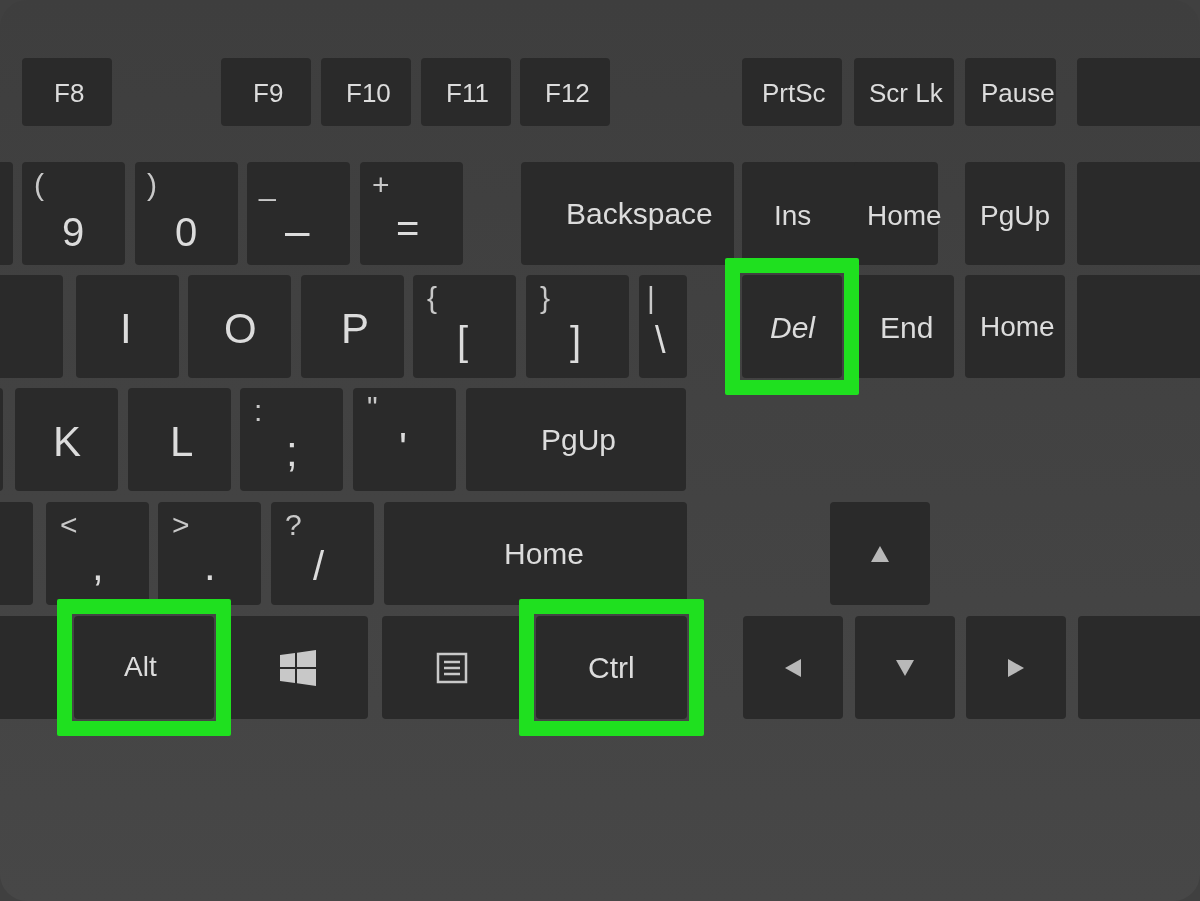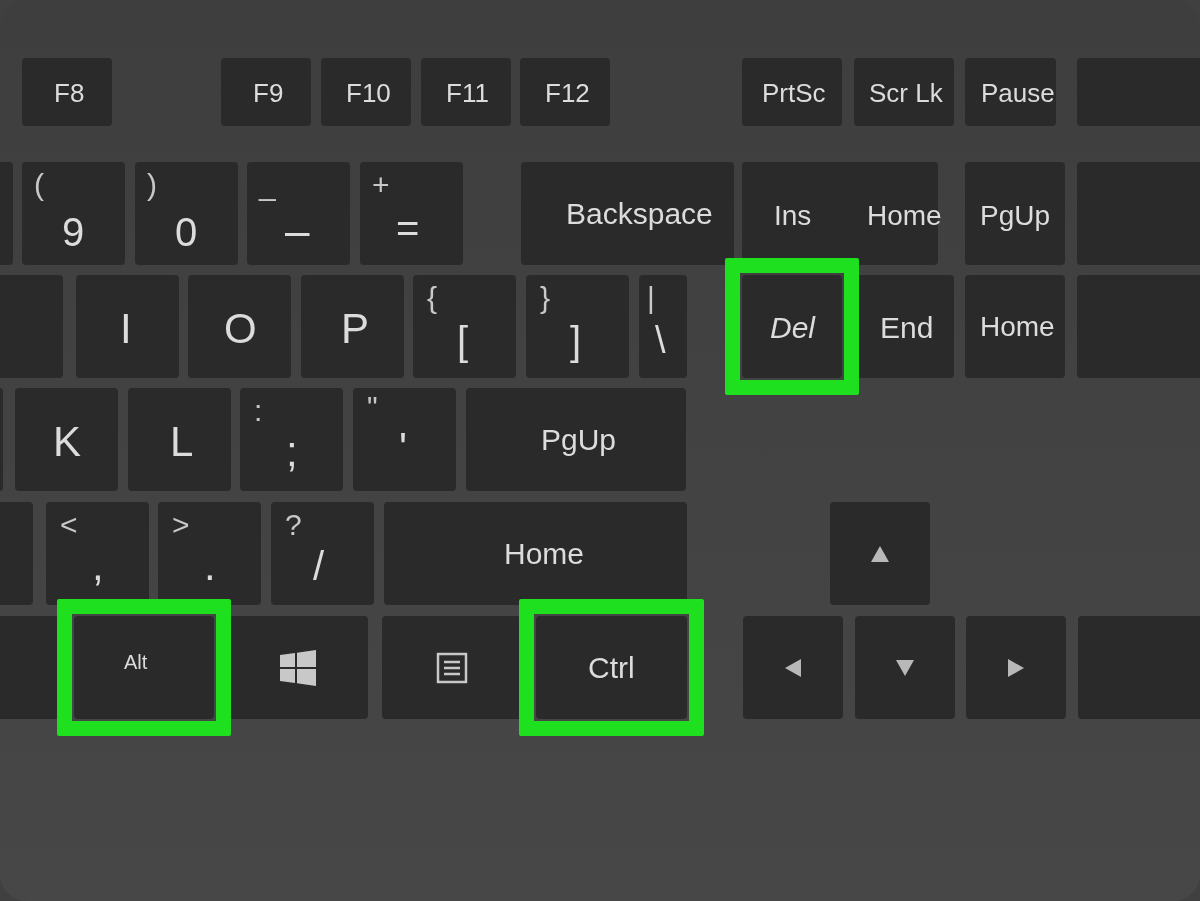--- a/index.html
+++ b/index.html
@@ -178,21 +178,21 @@
   <div class="key" style="left:830px; top:502px; width:100px; height:103px;">
     <span style="position:absolute; left:38px; top:40px;">
       <svg width="24" height="24" viewBox="0 0 24 24">
           <polygon points="12,4 21,20 3,20" fill="#b8b8b8"></polygon>
         </svg>
     </span>
   </div>
 
   <div class="key" style="left:-120px; top:616px; width:180px; height:103px;"></div>
   <div class="key" style="left:74px; top:616px; width:140px; height:103px;">
-    <span class="main" style="left:50px; top:35px; font-size:20px;text-align:right;">Alt</span>
+    <span class="main" style="left:50px; top:35px; font-size:28px;text-align:right;">Alt</span>
   </div>
   <div class="key" style="left:228px; top:616px; width:140px; height:103px;">
     <span style="position:absolute; left:52px; top:34px;">
       <svg width="36" height="36" viewBox="0 0 36 36" fill="#c8c8c8">
         <polygon points="0,5 15,3 15,17 0,17"></polygon>
         <polygon points="17,2.7 36,0 36,17 17,17"></polygon>
         <polygon points="0,19 15,19 15,33 0,31"></polygon>
         <polygon points="17,19 36,19 36,36 17,33.3"></polygon>
       </svg>
     </span>

